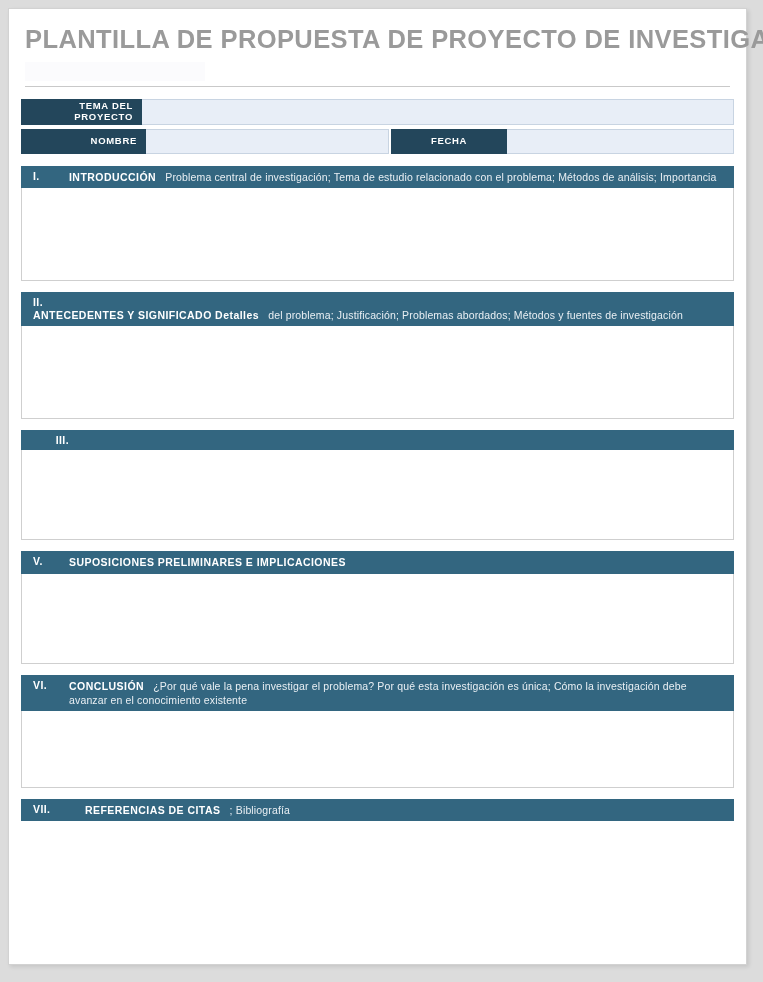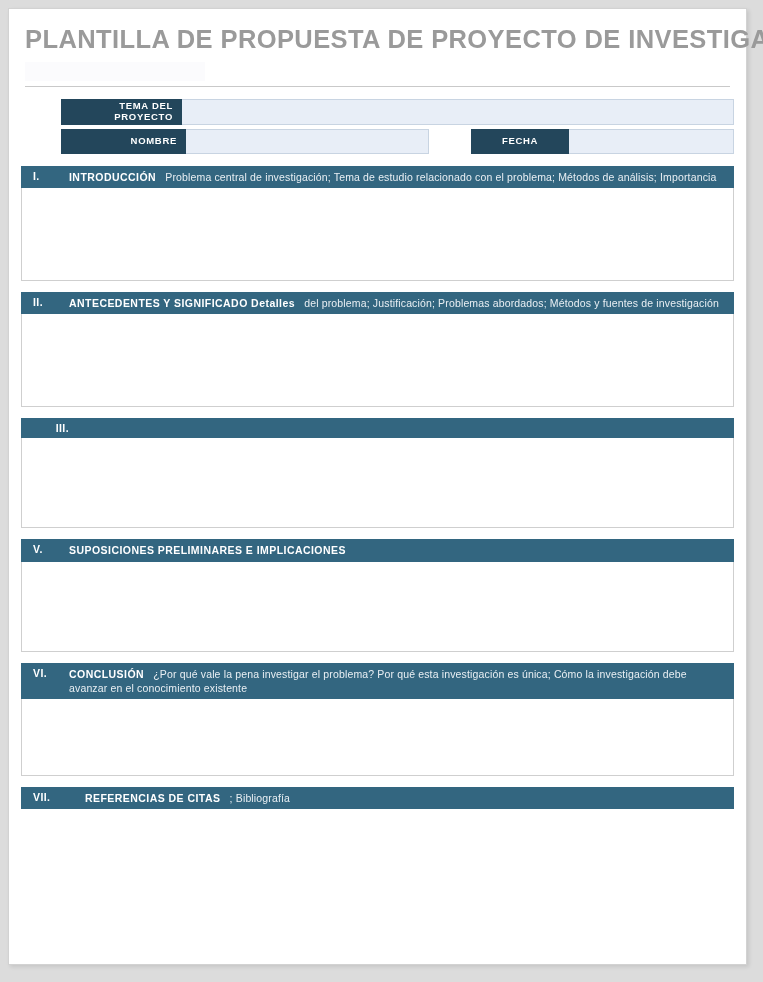--- a/index.html
+++ b/index.html
@@ -70,32 +70,31 @@
     font-size: 9.5px;
     font-weight: bold;
     letter-spacing: 0.7px;
     display: flex;
     align-items: center;
     justify-content: flex-end;
     text-align: right;
     padding: 4px 9px;
     box-sizing: border-box;
     line-height: 1.15;
-    margin-left: 40px;
   }
   .meta-label.tema {
     width: 121px;
     height: 26px;
   }
   .meta-label.nombre {
     width: 125px;
     height: 25px;
   }
   .meta-label.fecha {
-    width: 98px;
+    width: 116px;
     height: 25px;
     justify-content: center;
     text-align: center;
   }
   .meta-field {
     background: #e8eef7;
     border: 1px solid #c8d4e2;
     border-left: none;
     box-sizing: border-box;
     flex: 1;
@@ -176,21 +175,21 @@
   <div class="sections" id="sections-root">
       <div class="section">
         <div class="section-bar" style="min-height: 20px;">
           <div class="sec-num">I.</div>
           <div class="sec-text"><span class="sec-title">INTRODUCCIÓN</span><span class="sec-desc">&nbsp;&nbsp; Problema central de investigación; Tema de estudio relacionado con el problema; Métodos de análisis; Importancia</span></div>
         </div>
         <div class="answer-box" style="height: 93px;"></div>
         <div class="gap"></div>
       </div>
       <div class="section">
-        <div class="section-bar" style="min-height: 20px;">
+        <div class="section-bar" style="min-height: 20px; flex-direction: column;">
           <div class="sec-num">II.</div>
           <div class="sec-text"><span class="sec-title">ANTECEDENTES Y SIGNIFICADO Detalles</span><span class="sec-desc">&nbsp;&nbsp; del problema; Justificación; Problemas abordados; Métodos y fuentes de investigación</span></div>
         </div>
         <div class="answer-box" style="height: 93px;"></div>
         <div class="gap"></div>
       </div>
       <div class="section">
         <div class="section-bar" style="min-height: 20px; text-align: right;">
           <div class="sec-num">III.</div>
         </div>

